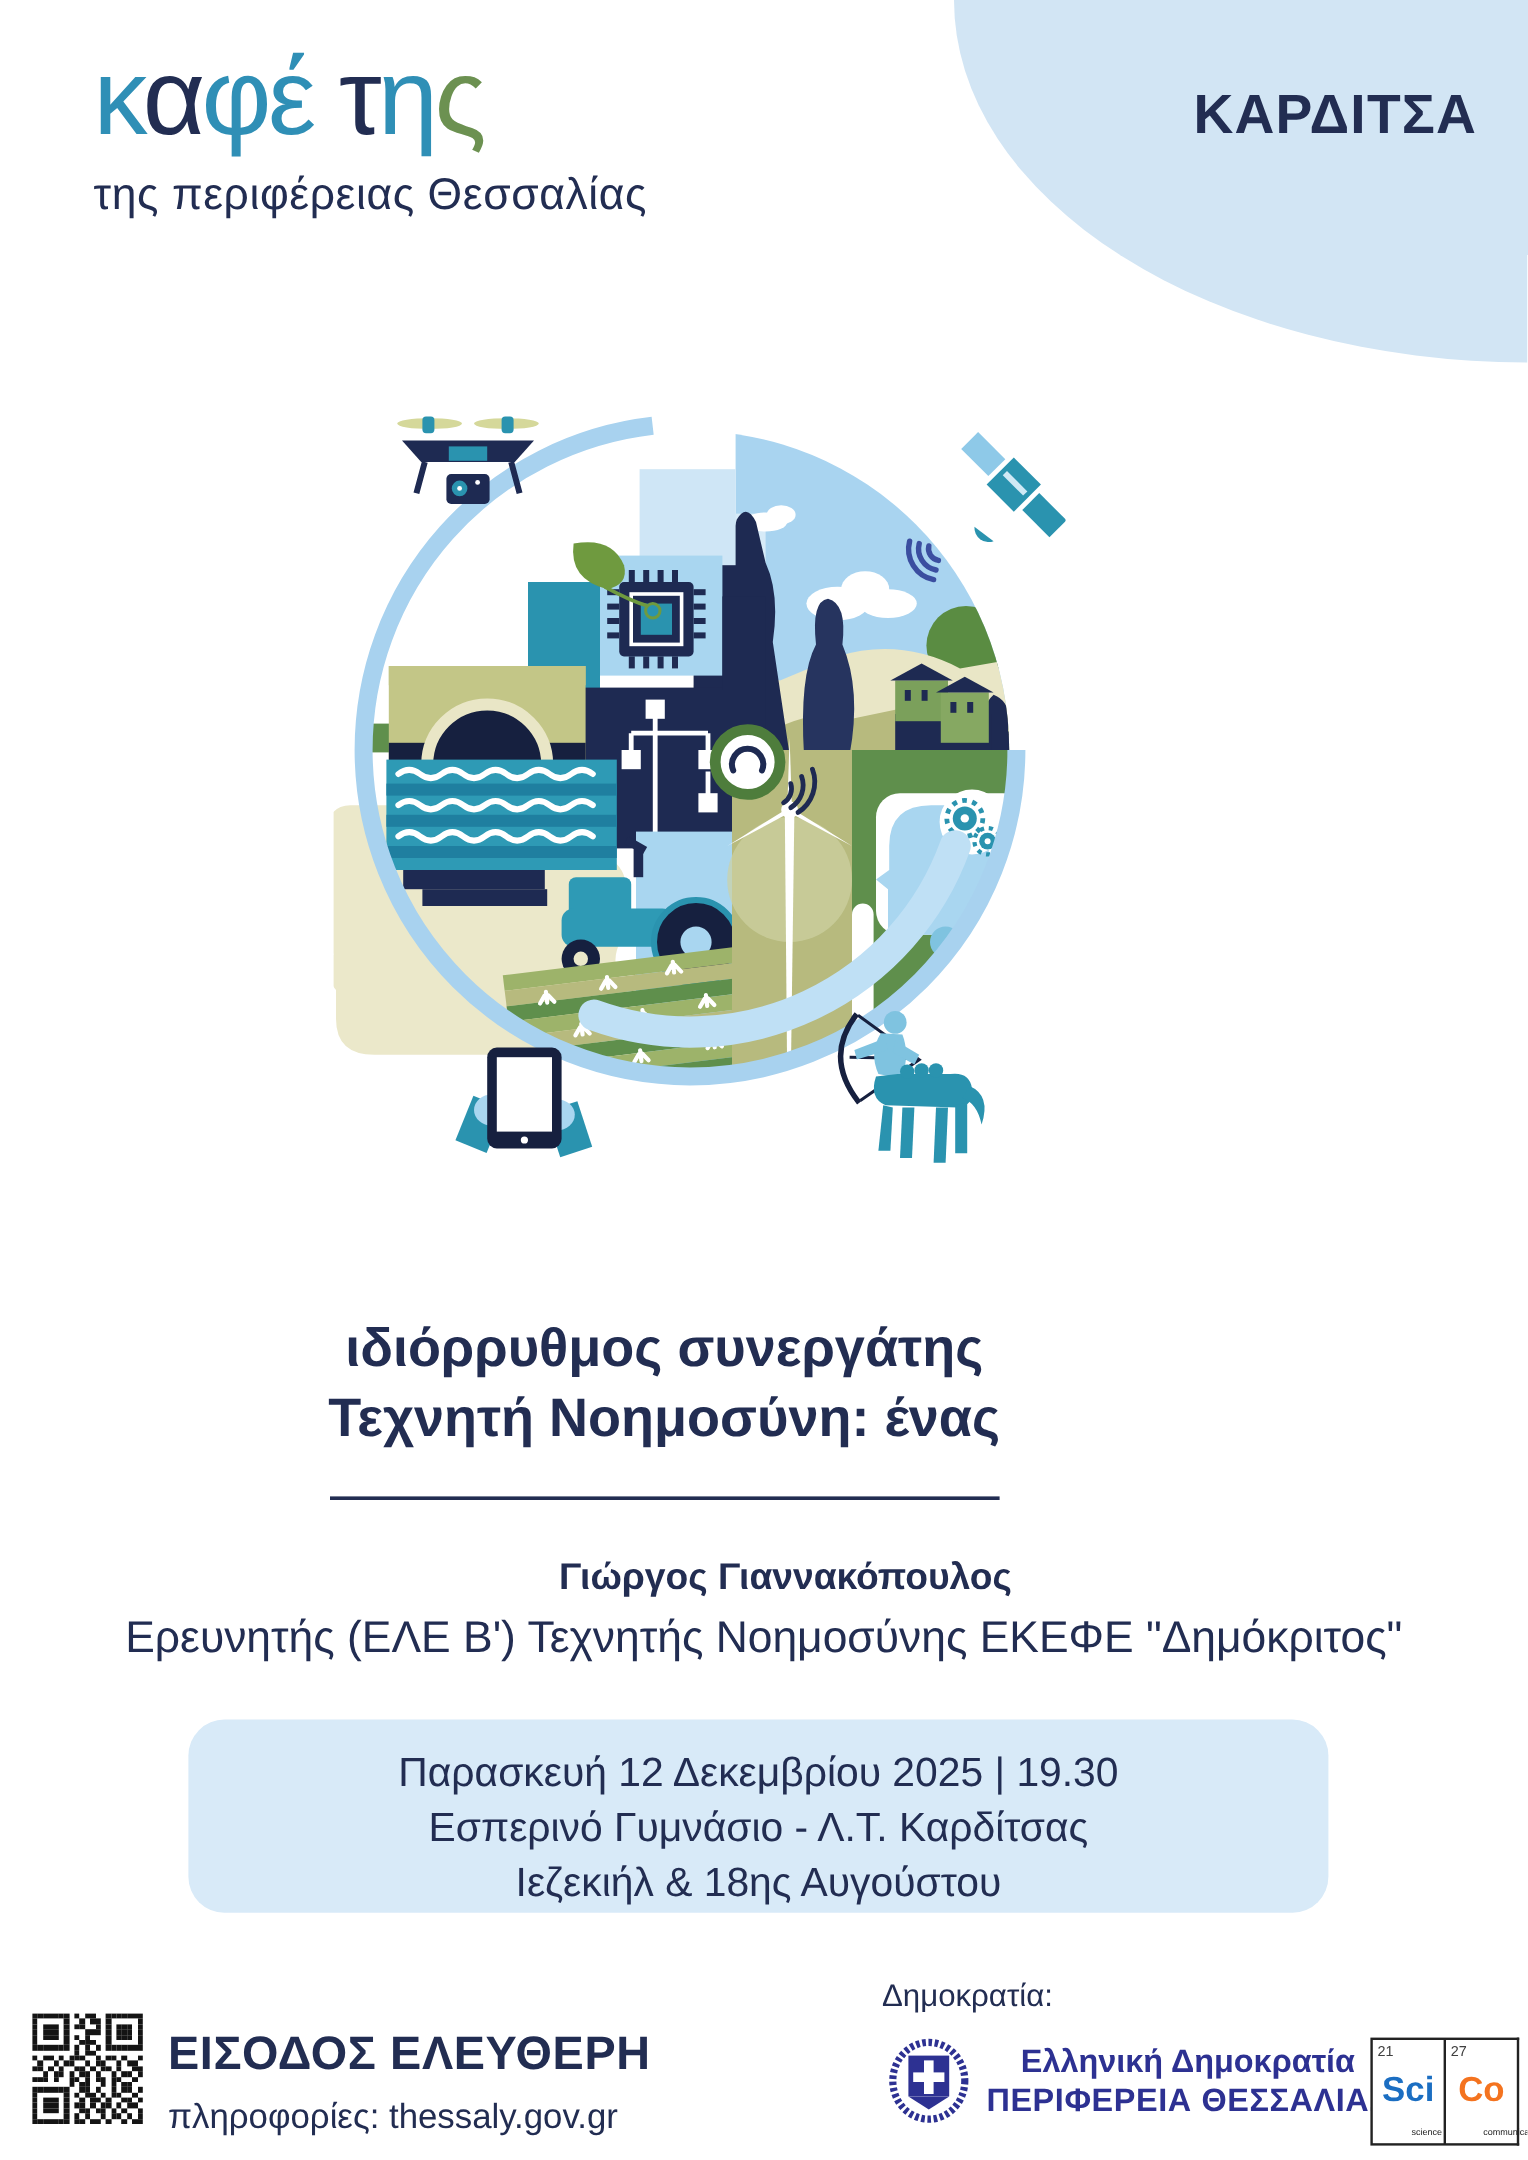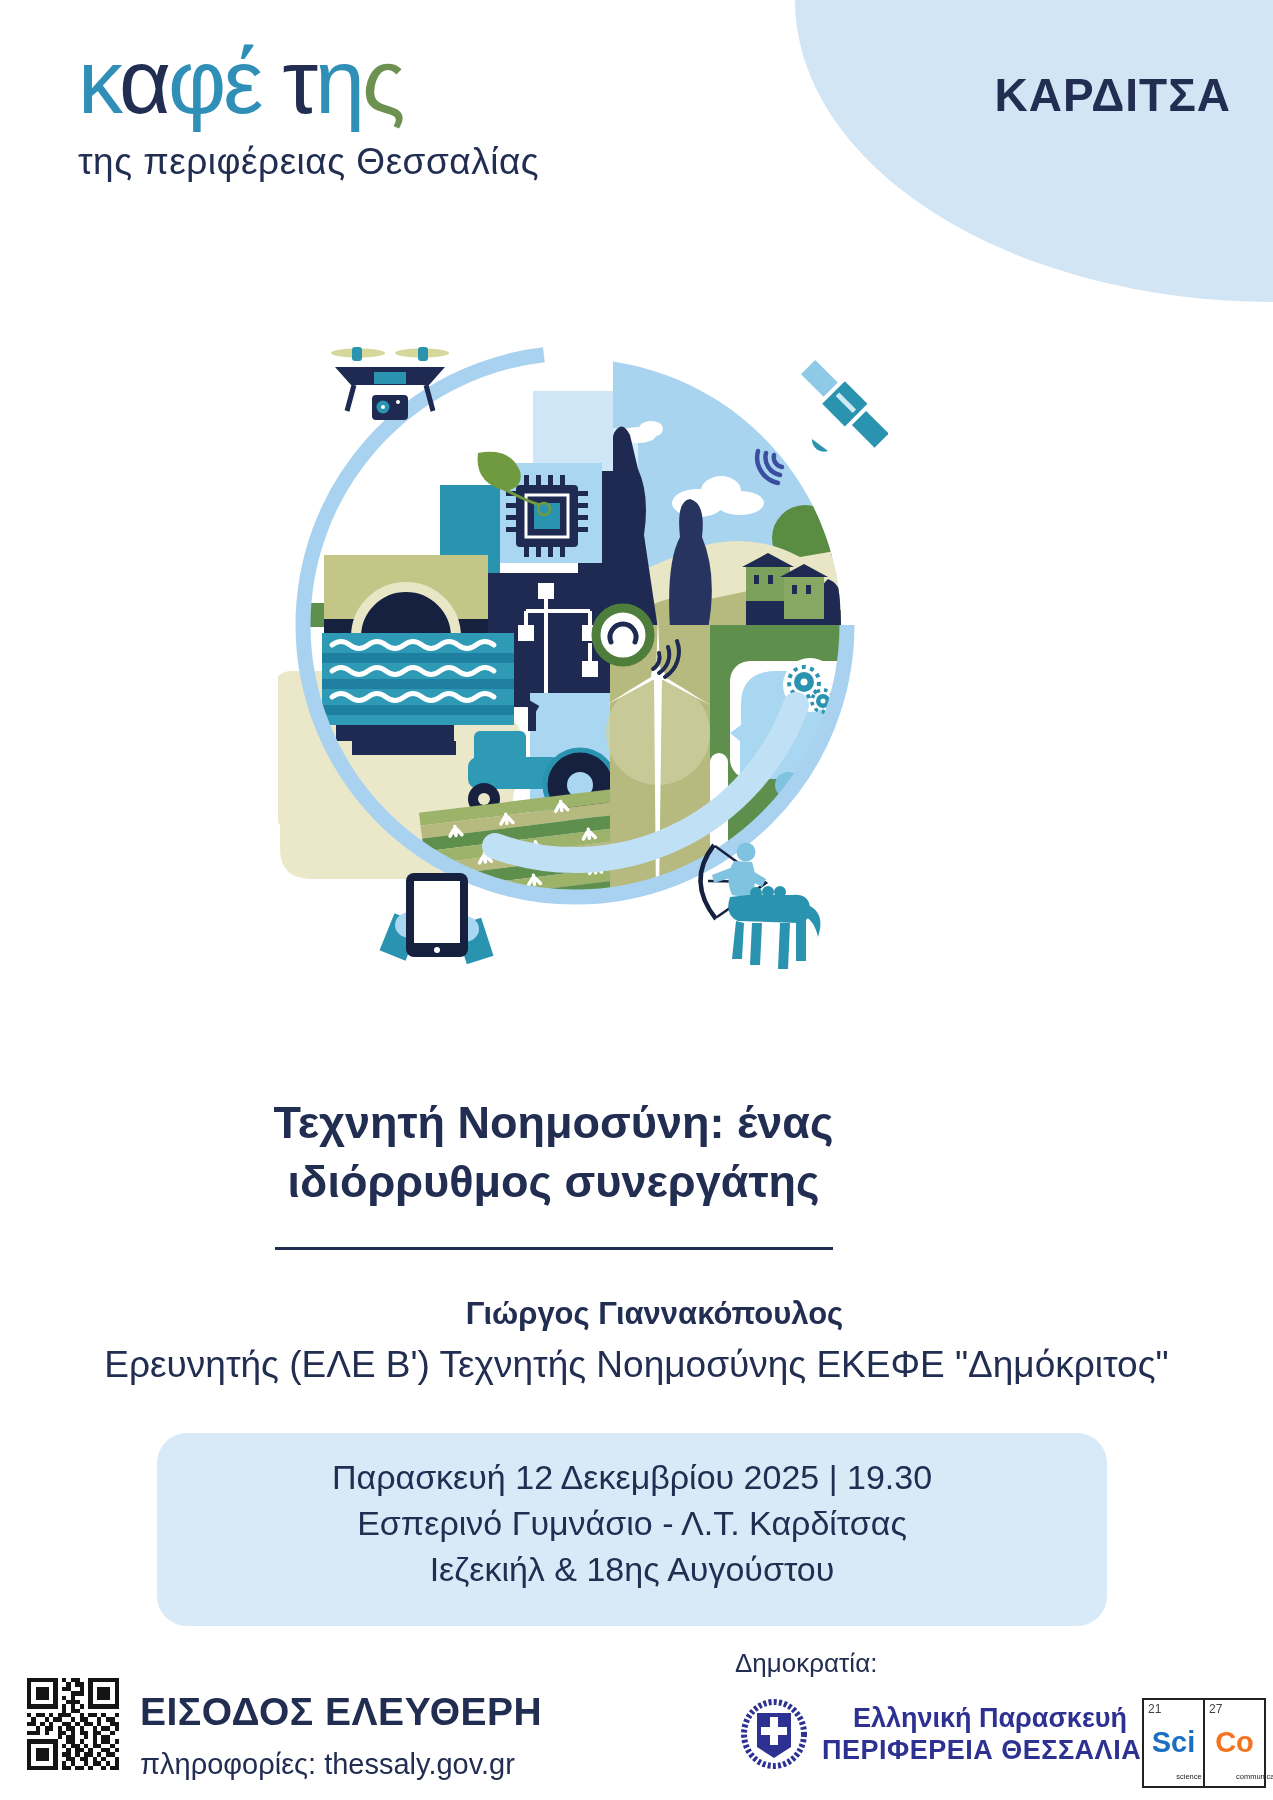--- a/index.html
+++ b/index.html
@@ -18,21 +18,21 @@
   .illus{position:absolute;left:278px;top:333px;width:610px;height:648px;}
   
   .title-block{position:absolute;left:0;top:1093px;width:1107px;text-align:center;}
   .title{font-size:45px;font-weight:700;line-height:59px;color:var(--navy);}
   .divider{width:558px;height:3px;background:var(--navy);margin:36px auto 0;}
   
   .speaker{position:absolute;left:0;right:0;top:1296px;text-align:center;}
   .speaker-name{font-size:31px;font-weight:700;color:var(--navy);padding-left:36px;}
   .speaker-role{margin-top:12px;font-size:37px;font-weight:400;color:var(--navy);}
   
-  .event-box{position:absolute;left:157px;top:1433px;width:950px;height:193px;background:var(--box);
+  .event-box{position:absolute;left:157px;top:1433px;width:950px;height:161px;background:var(--box);
              border-radius:30px;text-align:center;padding-top:21px;box-sizing:border-box;}
   .event-line{font-size:34px;line-height:46px;color:var(--navy);font-weight:400;}
   
   .qr{position:absolute;left:27px;top:1678px;width:92px;height:92px;background:#fff;}
   .qr-row{display:flex;height:4.38px;}
   .qr-cell{width:4.38px;height:4.38px;}
   .qr-cell.on{background:#141414;}
   .entry{position:absolute;left:140px;top:1690px;font-size:39px;font-weight:700;color:var(--navy);letter-spacing:.5px;}
   .info{position:absolute;left:140px;top:1748px;font-size:29px;color:var(--navy);}
   .organizers{position:absolute;left:735px;top:1648px;font-size:26px;color:var(--navy);}
@@ -324,22 +324,22 @@
         <path d="M122,86 Q140,94 132,118 Q128,100 116,96 Z"></path>
         <circle cx="70" cy="74" r="6"></circle>
             <circle cx="82" cy="73" r="6"></circle>
             <circle cx="94" cy="73" r="6"></circle>
       </g>
     </g>
   </svg>
   </div>
 
   <div class="title-block">
+    <div class="title">ιδιόρρυθμος συνεργάτης</div>
     <div class="title">Τεχνητή Νοημοσύνη: ένας</div>
-    <div class="title">ιδιόρρυθμος συνεργάτης</div>
     <div class="divider"></div>
   </div>
 
   <div class="speaker">
     <div class="speaker-name">Γιώργος Γιαννακόπουλος</div>
     <div class="speaker-role">Ερευνητής (ΕΛΕ Β') Τεχνητής Νοημοσύνης ΕΚΕΦΕ "Δημόκριτος"</div>
   </div>
 
   <div class="event-box">
     <div class="event-line">Παρασκευή 12 Δεκεμβρίου 2025 | 19.30</div>
@@ -838,21 +838,21 @@
   <div class="organizers">Δημοκρατία:</div>
   <div class="gov">
     <svg width="68" height="72" viewBox="0 0 68 72">
       <ellipse cx="34" cy="36" rx="30" ry="32" fill="none" stroke="#2d3192" stroke-width="6" stroke-dasharray="3 2.2"></ellipse>
       <rect x="17" y="15" width="34" height="34" fill="#2d3192"></rect>
       <polygon points="17,49 34,60 51,49" fill="#2d3192"></polygon>
       <rect x="30" y="19" width="8" height="28" fill="#fff"></rect>
       <rect x="21" y="29" width="26" height="8" fill="#fff"></rect>
     </svg>
     <div class="gov-text">
-      <div class="gov-l1">Ελληνική Παρασκευή</div>
+      <div class="gov-l1">Ελληνική Δημοκρατία</div>
       <div class="gov-l2">ΠΕΡΙΦΕΡΕΙΑ ΘΕΣΣΑΛΙΑΣ</div>
     </div>
   </div>
   <div class="scico">
     <div class="scico-cell">
       <span class="scico-num">21</span>
       <span class="scico-sym sci">Sci</span>
       <span class="scico-word">science</span>
     </div>
     <div class="scico-cell">

